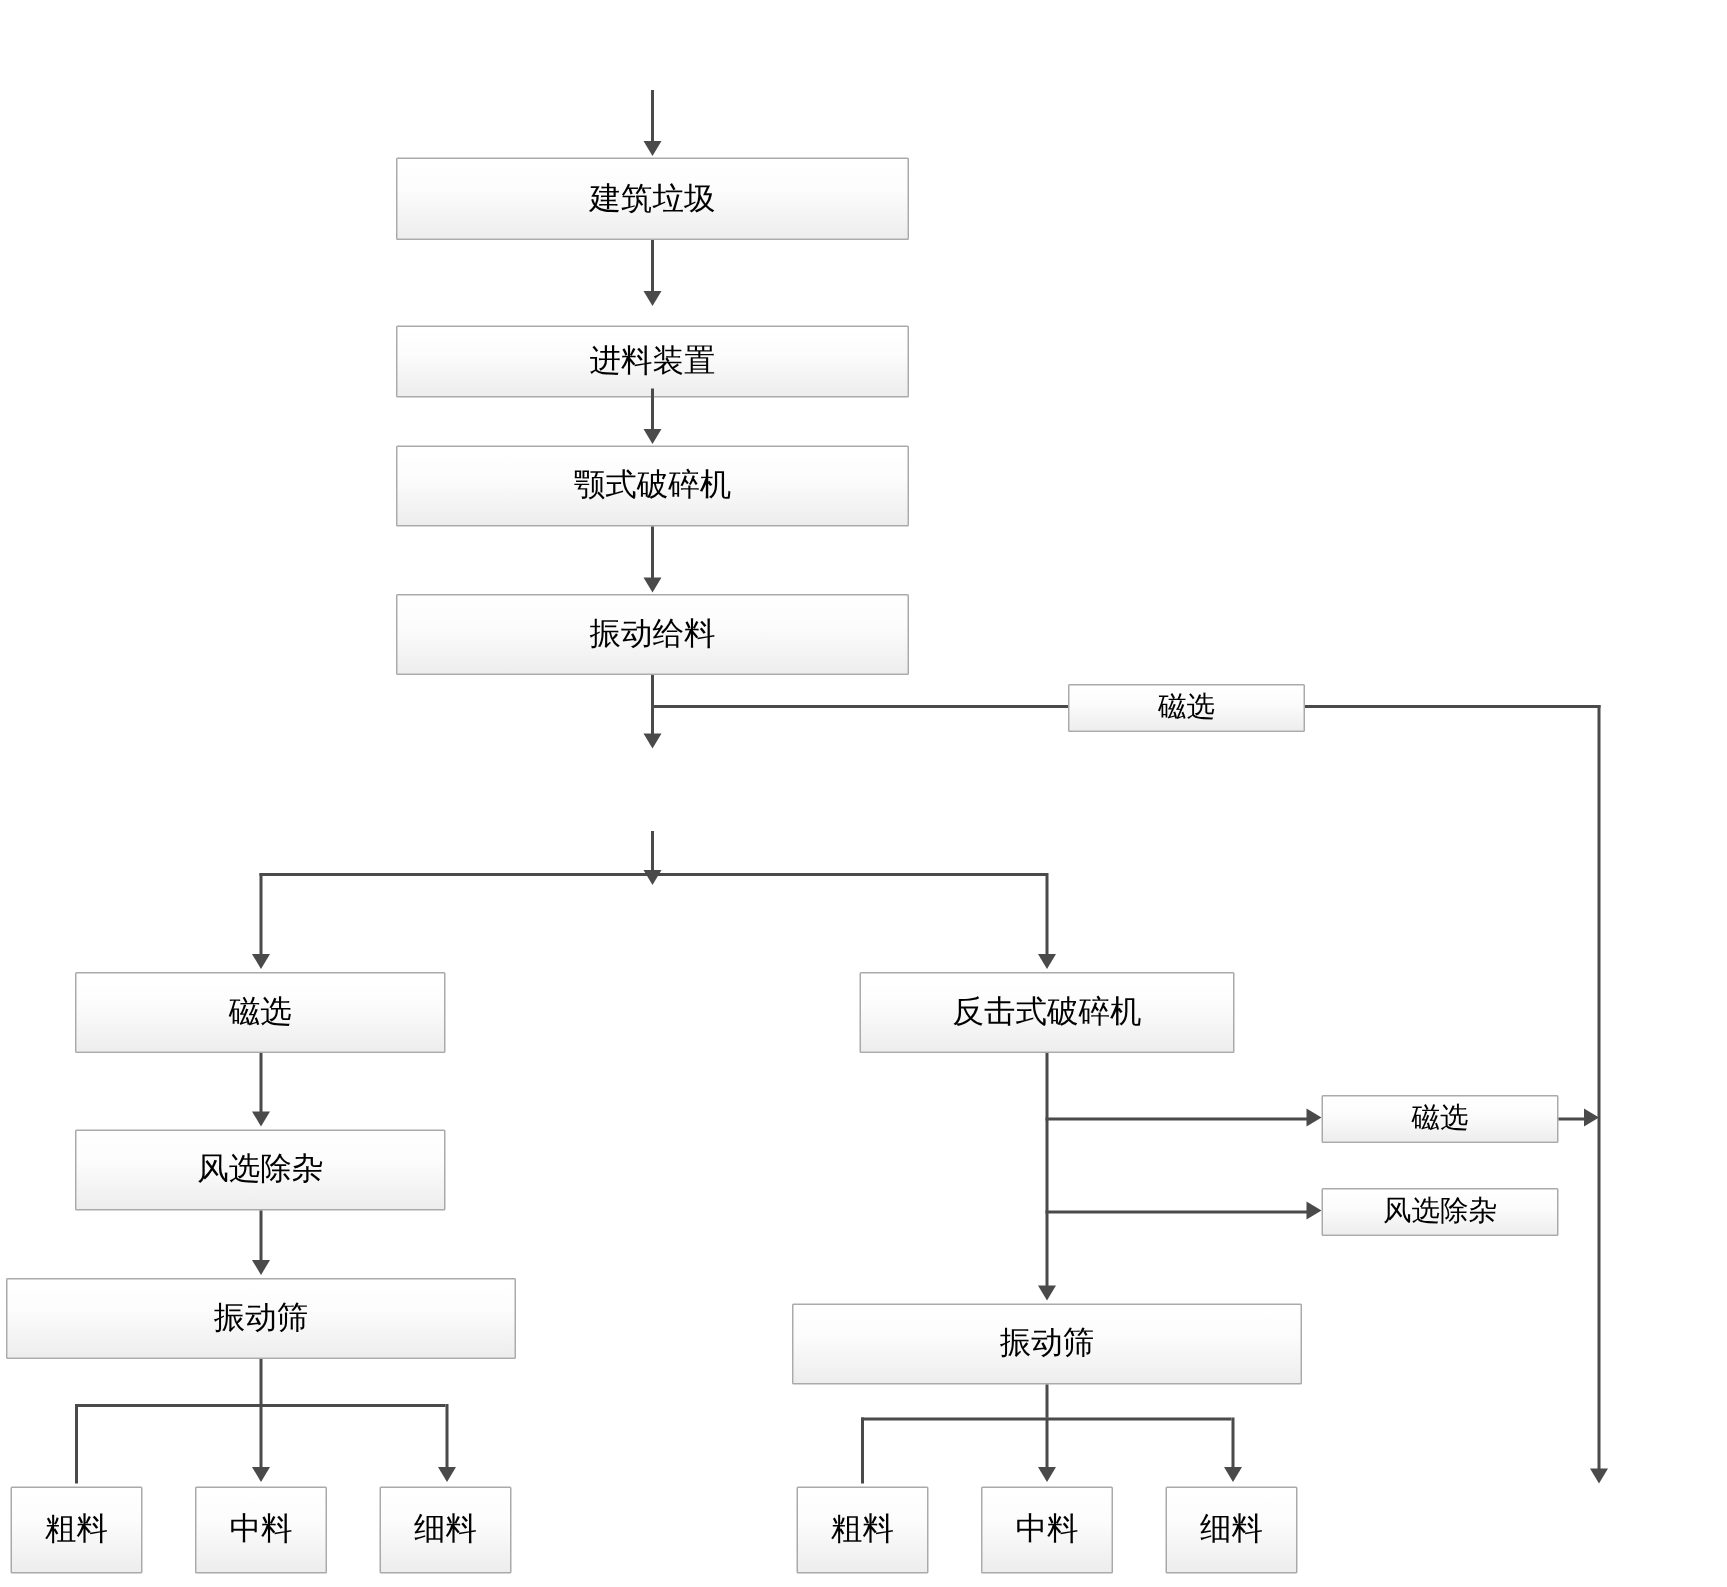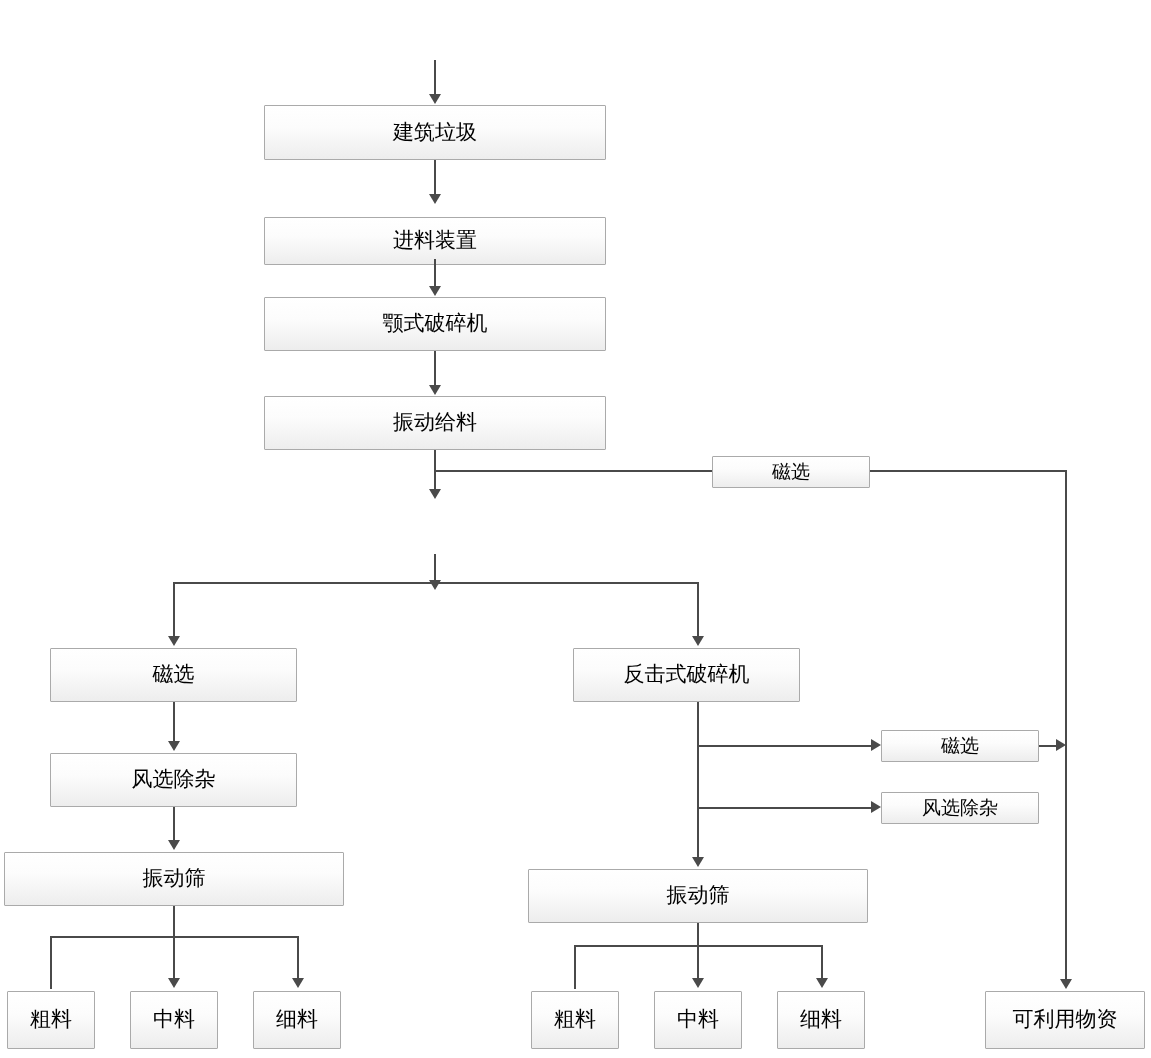--- a/index.html
+++ b/index.html
@@ -83,35 +83,34 @@
   <div class="node" style="left:50px; top:753px; width:247px; height:54px;">风选除杂</div>
 
   <div class="node" style="left:4px; top:852px; width:340px; height:54px;">振动筛</div>
 
   <div class="node" style="left:7px; top:991px; width:88px; height:58px;">粗料</div>
 
   <div class="node" style="left:130px; top:991px; width:88px; height:58px;">中料</div>
 
   <div class="node" style="left:253px; top:991px; width:88px; height:58px;">细料</div>
 
-  <div class="node" style="left:573px; top:648px; width:227px; height:54px;">反击式破碎机</div>
+  <div class="node" style="left:573px; top:648px; width:250px; height:54px;">反击式破碎机</div>
 
   <div class="node small" style="left:881px; top:730px; width:158px; height:32px;">磁选</div>
 
   <div class="node small" style="left:881px; top:792px; width:158px; height:32px;">风选除杂</div>
 
   <div class="node" style="left:528px; top:869px; width:340px; height:54px;">振动筛</div>
 
   <div class="node" style="left:531px; top:991px; width:88px; height:58px;">粗料</div>
 
   <div class="node" style="left:654px; top:991px; width:88px; height:58px;">中料</div>
 
   <div class="node" style="left:777px; top:991px; width:88px; height:58px;">细料</div>
 
-  <div class="node" style="left:985px; top:991px; width:160px; height:58px;">可利用物资</div>
 
   <div class="line v" style="left:434px; top:60px; height:35px;"></div>
   <div class="arrow down" style="left:429px; top:94px;"></div>
 
   <div class="line v" style="left:434px; top:160px; height:35px;"></div>
   <div class="arrow down" style="left:429px; top:194px;"></div>
 
   <div class="line v" style="left:434px; top:259px; height:28px;"></div>
   <div class="arrow down" style="left:429px; top:286px;"></div>
 

